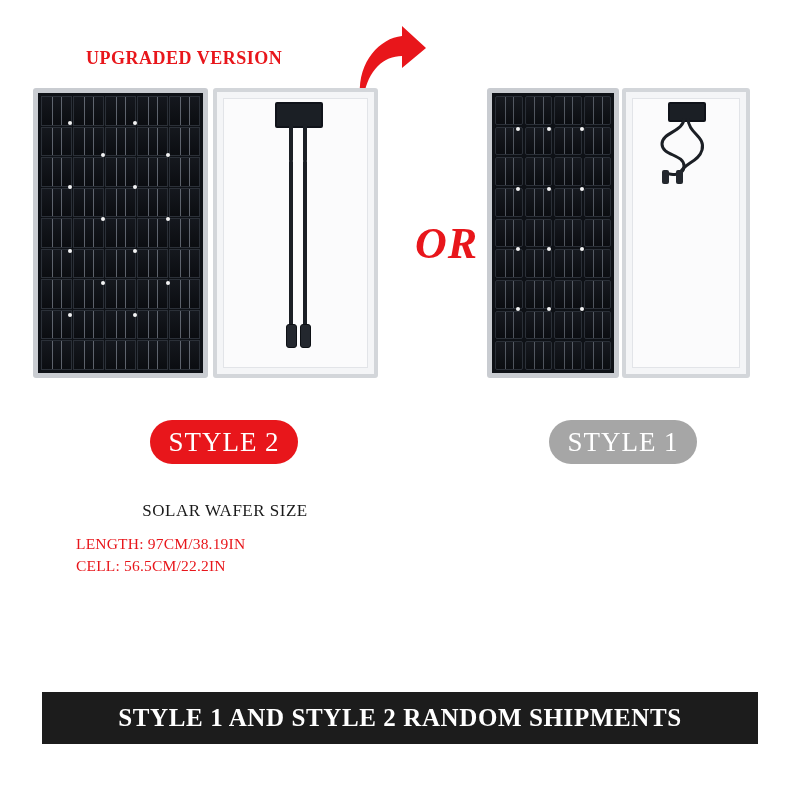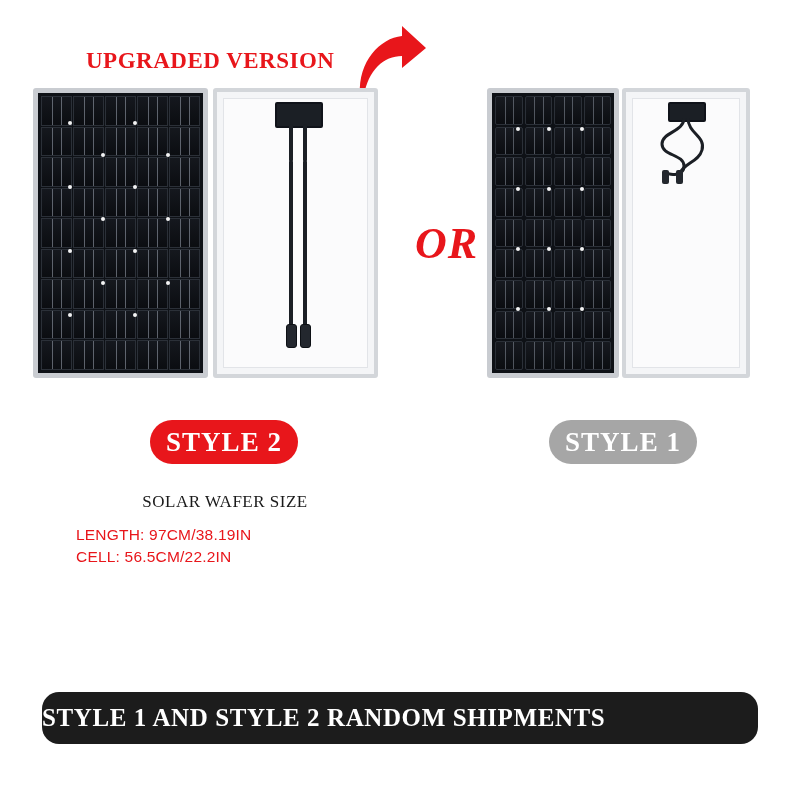--- a/index.html
+++ b/index.html
@@ -13,21 +13,21 @@
     position: relative;
     font-family: "Liberation Sans", sans-serif;
     overflow: hidden;
   }
 
   
   .upgraded-label {
     position: absolute;
     left: 86px;
     top: 48px;
-    font-size: 23px;
+    font-size: 18px;
     font-weight: bold;
     color: #e8161b;
     letter-spacing: 0.5px;
     font-family: "Liberation Serif", serif;
     white-space: nowrap;
   }
   .arrow-wrap {
     position: absolute;
     left: 352px;
     top: 22px;
@@ -187,21 +187,21 @@
   }
 
   
   .style-pill {
     position: absolute;
     display: flex;
     align-items: center;
     justify-content: center;
     border-radius: 22px;
     font-size: 27px;
-    font-weight: bold;
+    font-weight: normal;
     color: #ffffff;
     font-family: "Liberation Serif", serif;
     letter-spacing: 1px;
   }
   #pill-style2 {
     left: 150px;
     top: 420px;
     width: 148px;
     height: 44px;
     background: #e8161b;
@@ -230,43 +230,42 @@
   .spec-big {
     font-size: 26px;
     font-family: "Liberation Serif", serif;
     margin-top: 9px;
     letter-spacing: 0.3px;
   }
   .spec-lines {
     margin-top: 12px;
     text-align: left;
     padding-left: 16px;
-    font-family: Liberation Sans, sans-serif;
+    font-family: Liberation Serif, serif;
   }
   .spec-line {
     font-size: 15.5px;
     line-height: 22px;
     letter-spacing: 0.2px;
   }
   .c-red { color: #e8161b; }
-  .c-dark { color: #1a1a1a; }
+  .c-dark { color: #1a1a1a; margin-top: 9px; }
   .c-gray { color: #a6a6a6; }
 
   
   #bottom-banner {
     position: absolute;
     left: 42px;
     top: 692px;
     width: 716px;
     height: 52px;
     background: #1c1c1c;
     display: flex;
     align-items: center;
-    justify-content: flex-start;
-    border-radius: 17px;
+    justify-content: center;
   }
   #bottom-banner .txt {
     color: #ffffff;
     font-size: 25px;
     font-weight: bold;
     font-family: "Liberation Serif", serif;
     letter-spacing: 0.6px;
   }
 </style>
 </head>

